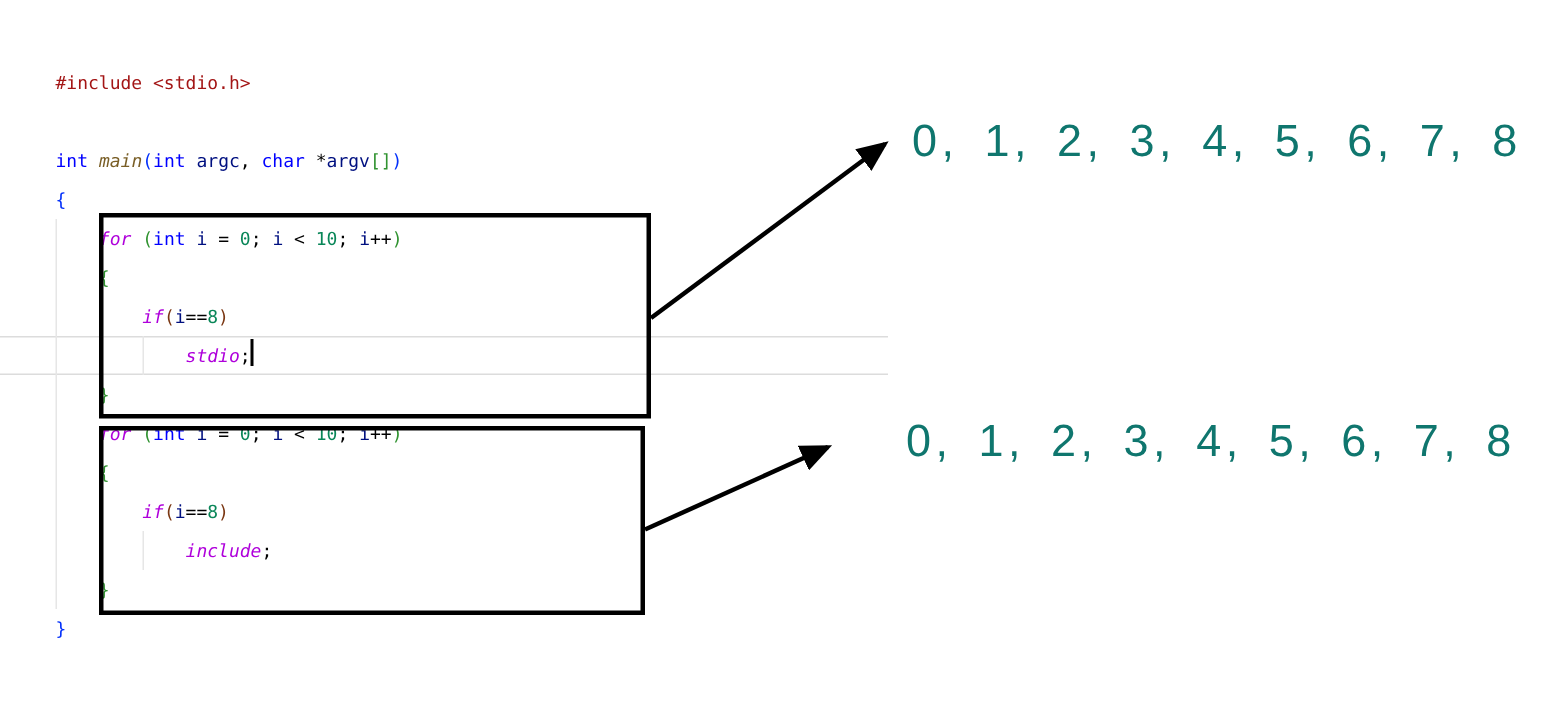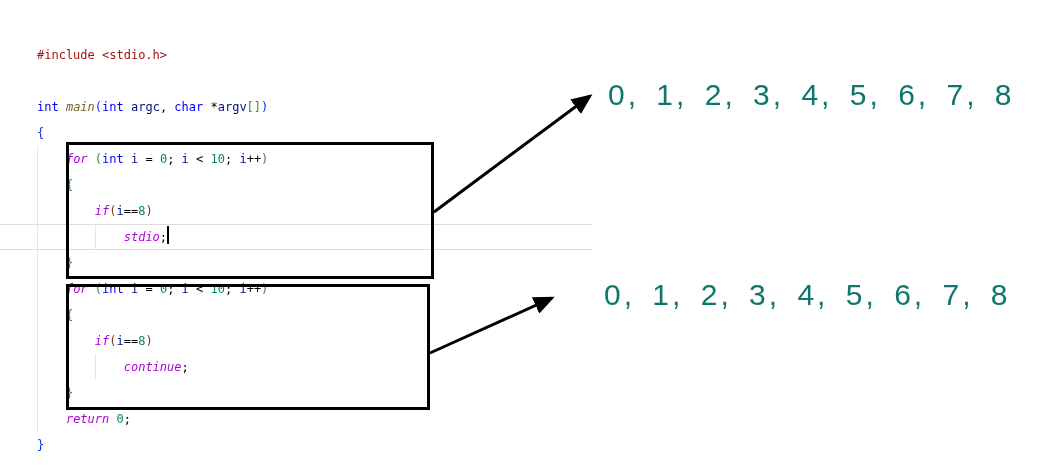--- a/index.html
+++ b/index.html
@@ -66,23 +66,22 @@
       <div class="code-line"><span class="tok-keyword">int</span><span class="tok-plain"> </span><span class="tok-function">main</span><span class="tok-bracket1">(</span><span class="tok-keyword">int</span><span class="tok-plain"> </span><span class="tok-variable">argc</span><span class="tok-plain">, </span><span class="tok-keyword">char</span><span class="tok-plain"> *</span><span class="tok-variable">argv</span><span class="tok-bracket2">[]</span><span class="tok-bracket1">)</span></div>
       <div class="code-line"><span class="tok-bracket1">{</span></div>
       <div class="code-line"><span class="guide" style="left: calc(0ch + 37px);"></span><span class="tok-plain">    </span><span class="tok-control">for</span><span class="tok-plain"> </span><span class="tok-bracket2">(</span><span class="tok-keyword">int</span><span class="tok-plain"> </span><span class="tok-variable">i</span><span class="tok-plain"> = </span><span class="tok-number">0</span><span class="tok-plain">; </span><span class="tok-variable">i</span><span class="tok-plain"> &lt; </span><span class="tok-number">10</span><span class="tok-plain">; </span><span class="tok-variable">i</span><span class="tok-plain">++</span><span class="tok-bracket2">)</span></div>
       <div class="code-line"><span class="guide" style="left: calc(0ch + 37px);"></span><span class="tok-plain">    </span><span class="tok-bracket2">{</span></div>
       <div class="code-line"><span class="guide" style="left: calc(0ch + 37px);"></span><span class="guide" style="left: calc(4ch + 37px);"></span><span class="tok-plain">        </span><span class="tok-control">if</span><span class="tok-bracket3">(</span><span class="tok-variable">i</span><span class="tok-plain">==</span><span class="tok-number">8</span><span class="tok-bracket3">)</span></div>
       <div class="code-line current-line"><span class="guide" style="left: calc(0ch + 37px);"></span><span class="guide" style="left: calc(4ch + 37px);"></span><span class="guide" style="left: calc(8ch + 37px);"></span><span class="tok-plain">            </span><span class="tok-control">stdio</span><span class="tok-plain">;</span><span class="cursor"></span></div>
       <div class="code-line"><span class="guide" style="left: calc(0ch + 37px);"></span><span class="tok-plain">    </span><span class="tok-bracket2">}</span></div>
       <div class="code-line"><span class="guide" style="left: calc(0ch + 37px);"></span><span class="tok-plain">    </span><span class="tok-control">for</span><span class="tok-plain"> </span><span class="tok-bracket2">(</span><span class="tok-keyword">int</span><span class="tok-plain"> </span><span class="tok-variable">i</span><span class="tok-plain"> = </span><span class="tok-number">0</span><span class="tok-plain">; </span><span class="tok-variable">i</span><span class="tok-plain"> &lt; </span><span class="tok-number">10</span><span class="tok-plain">; </span><span class="tok-variable">i</span><span class="tok-plain">++</span><span class="tok-bracket2">)</span></div>
       <div class="code-line"><span class="guide" style="left: calc(0ch + 37px);"></span><span class="tok-plain">    </span><span class="tok-bracket2">{</span></div>
       <div class="code-line"><span class="guide" style="left: calc(0ch + 37px);"></span><span class="guide" style="left: calc(4ch + 37px);"></span><span class="tok-plain">        </span><span class="tok-control">if</span><span class="tok-bracket3">(</span><span class="tok-variable">i</span><span class="tok-plain">==</span><span class="tok-number">8</span><span class="tok-bracket3">)</span></div>
-      <div class="code-line"><span class="guide" style="left: calc(0ch + 37px);"></span><span class="guide" style="left: calc(4ch + 37px);"></span><span class="guide" style="left: calc(8ch + 37px);"></span><span class="tok-plain">            </span><span class="tok-control">continue</span><span class="tok-plain">;</span></div>
+      <div class="code-line"><span class="guide" style="left: calc(0ch + 37px);"></span><span class="guide" style="left: calc(4ch + 37px);"></span><span class="guide" style="left: calc(8ch + 37px);"></span><span class="tok-plain">            </span><span class="tok-control">include</span><span class="tok-plain">;</span></div>
       <div class="code-line"><span class="guide" style="left: calc(0ch + 37px);"></span><span class="tok-plain">    </span><span class="tok-bracket2">}</span></div>
-      <div class="code-line"><span class="guide" style="left: calc(0ch + 37px);"></span><span class="tok-plain">    </span><span class="tok-control">return</span><span class="tok-plain"> </span><span class="tok-number">0</span><span class="tok-plain">;</span></div>
       <div class="code-line"><span class="tok-bracket1">}</span></div>
     </div>
 </div>
 
 <div class="box box1"></div>
 <div class="box box2"></div>
 
 <svg class="arrows" width="1043" height="473" viewBox="0 0 1043 473">
   <defs>
     <marker id="ah" markerWidth="7" markerHeight="6" refX="6" refY="3" orient="auto" markerUnits="strokeWidth">

